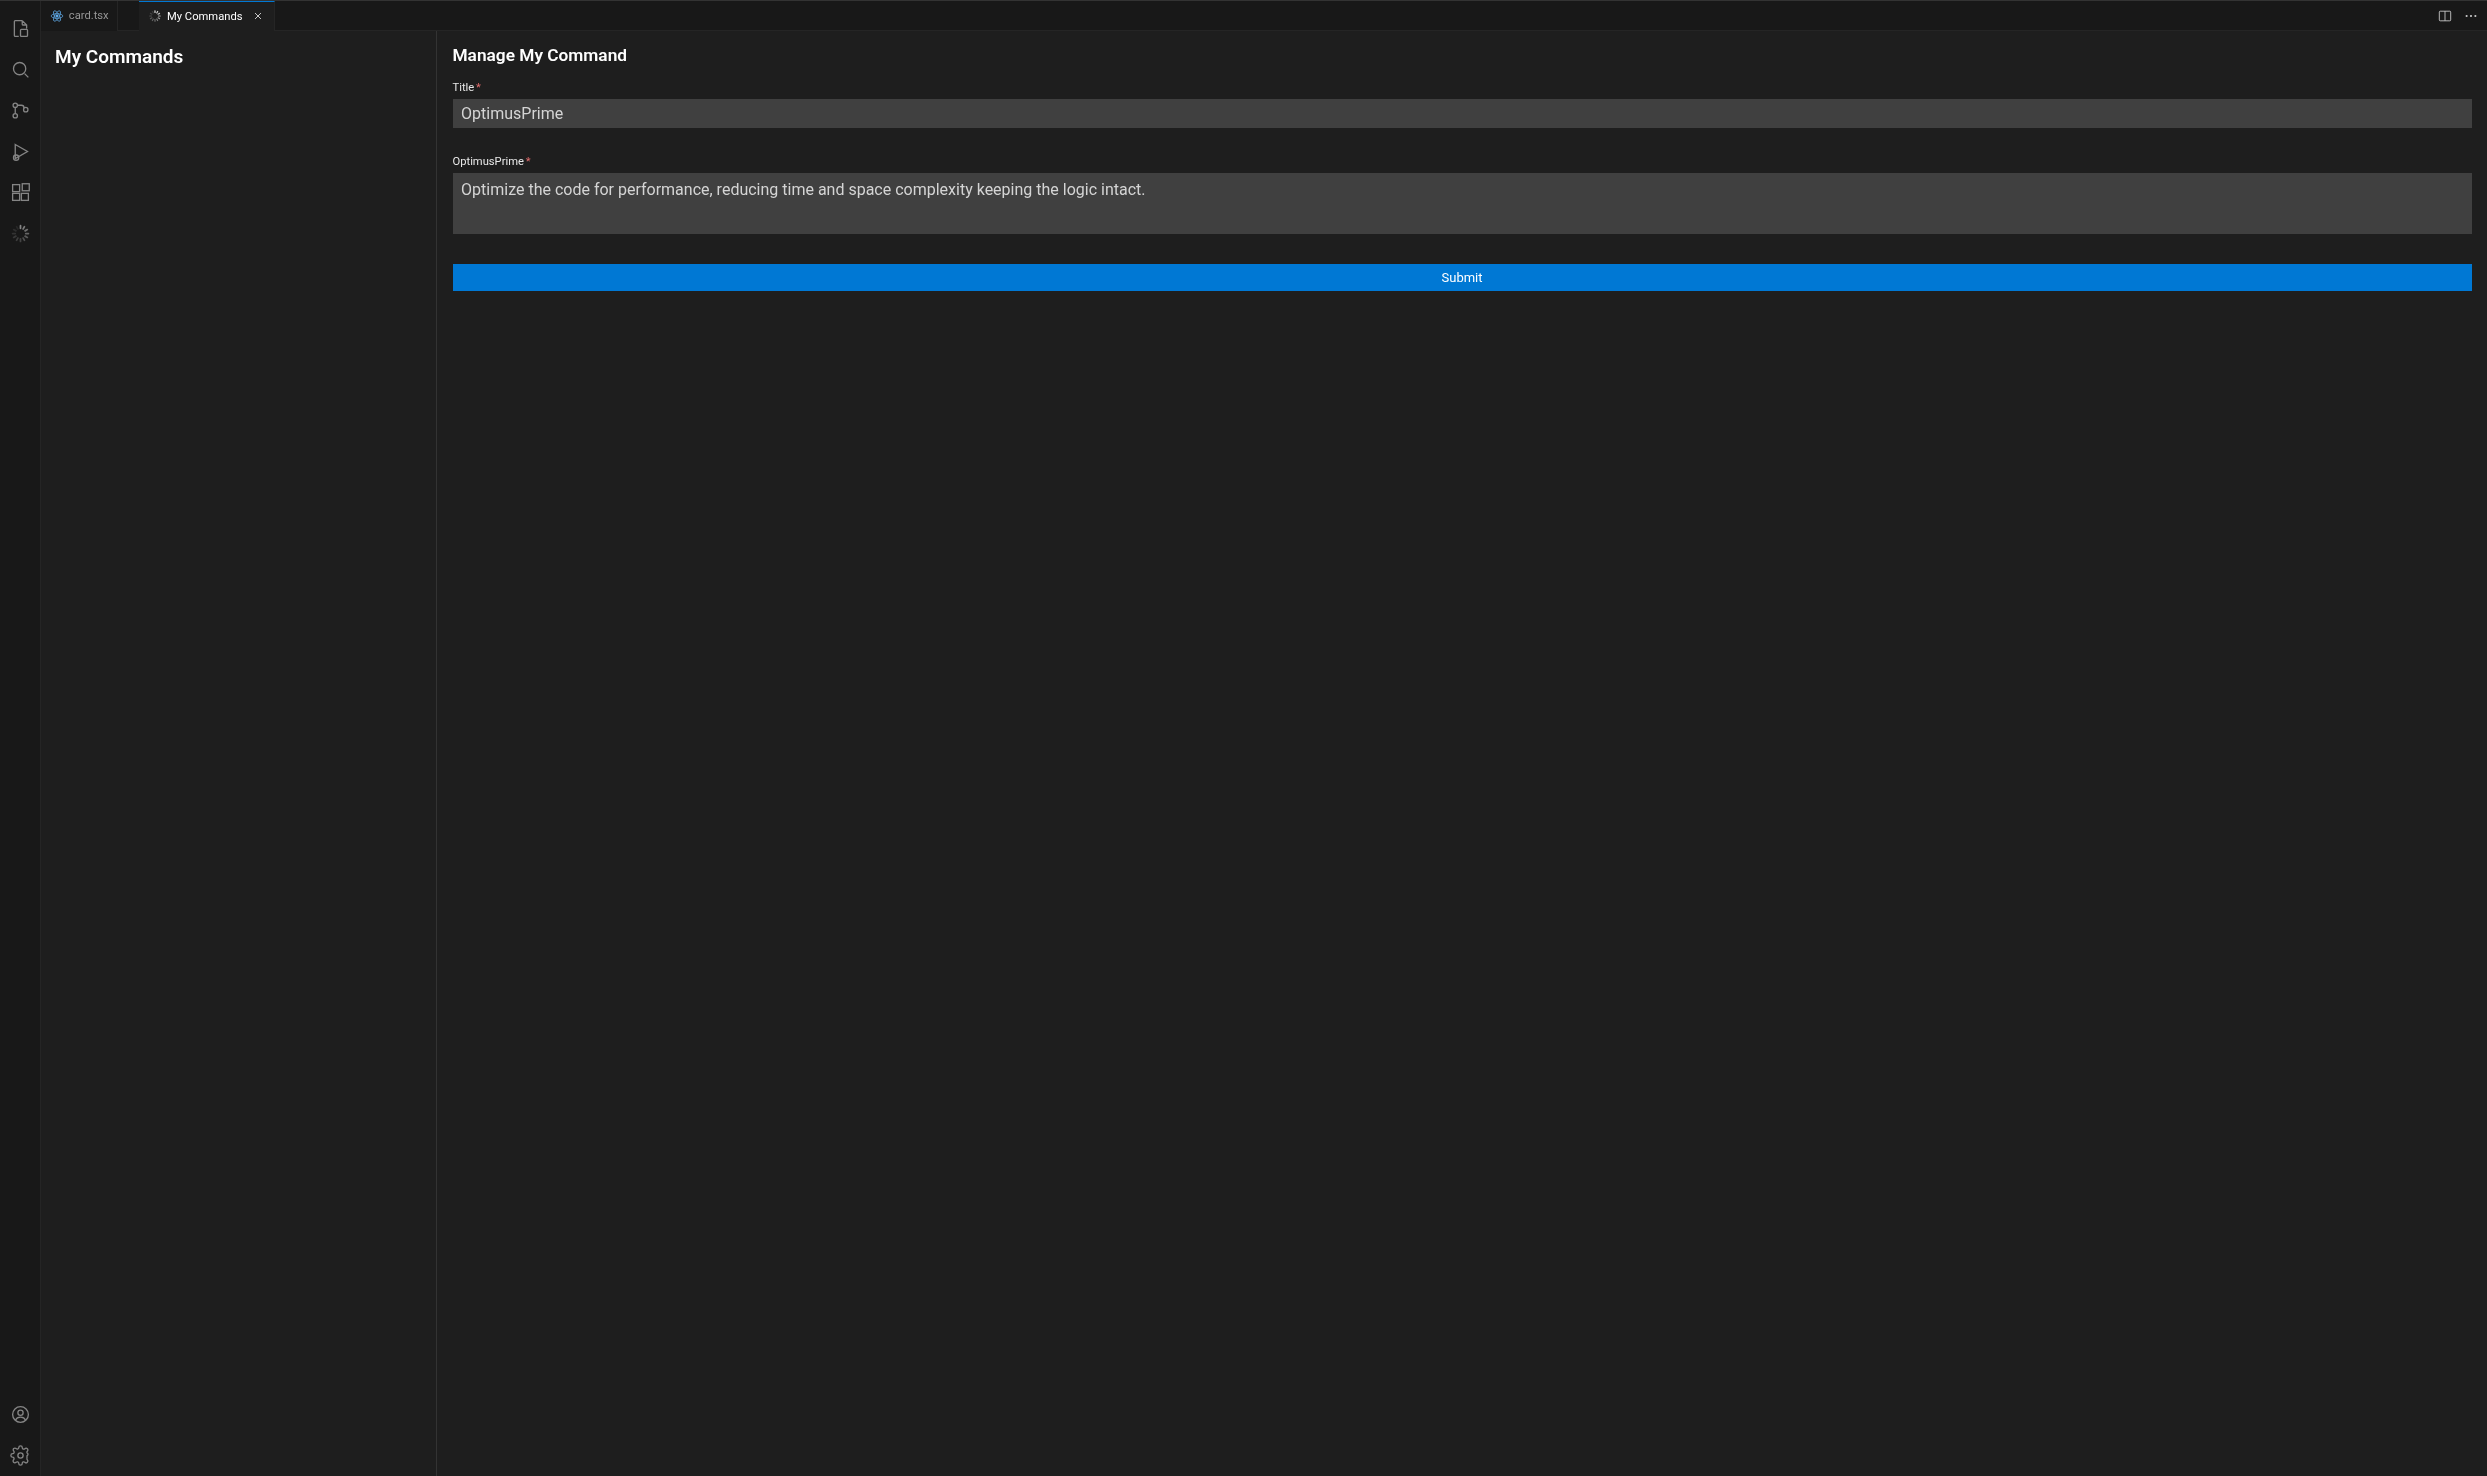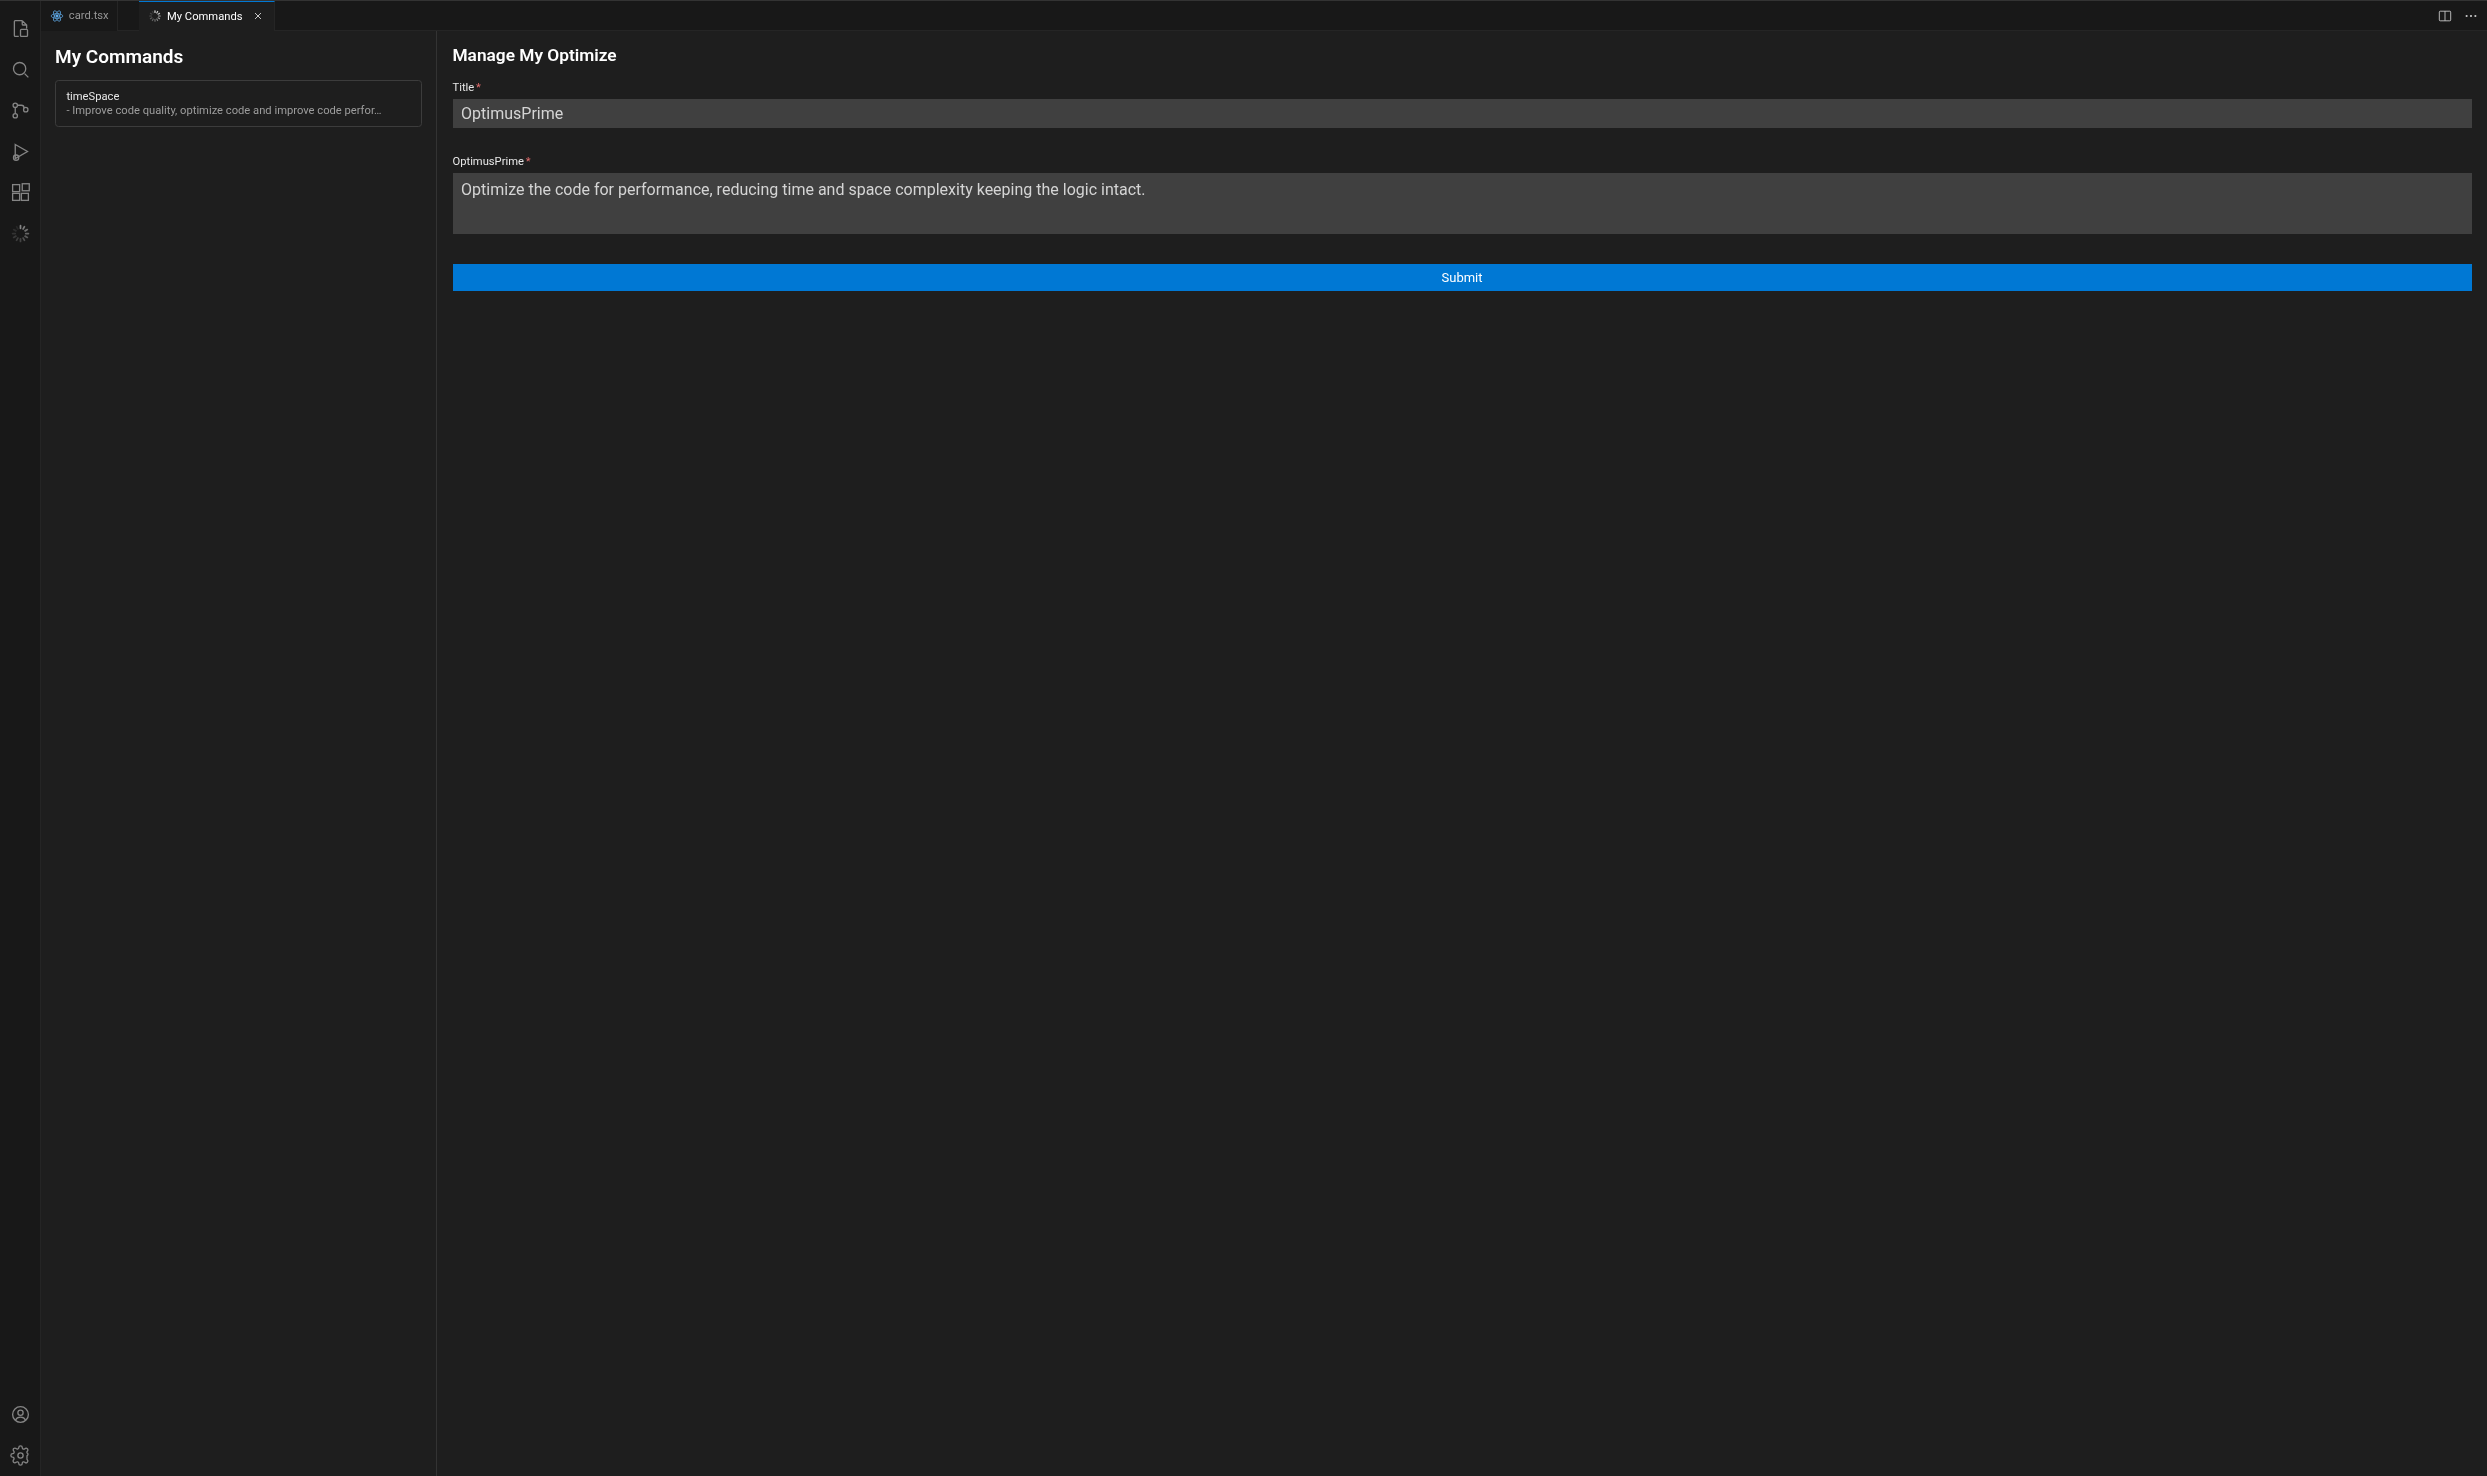--- a/index.html
+++ b/index.html
@@ -312,28 +312,24 @@
             <circle cx="8" cy="8" r="1.2"></circle>
             <circle cx="13" cy="8" r="1.2"></circle>
           </svg>
       </div>
     </div>
   </div>
 
   <div class="content">
     <div class="left-panel">
       <h1>My Commands</h1>
-      <div class="command-card">
-        <div class="cmd-title">timeSpace</div>
-        <div class="cmd-desc">- Improve code quality, optimize code and improve code perfor…</div>
-      </div>
     </div>
 
     <div class="right-panel">
-      <h2>Manage My Optimize</h2>
+      <h2>Manage My Command</h2>
 
       <div class="form-group">
         <label class="form-label">
           <span>Title</span><span class="req">*</span>
         </label>
         <input type="text" class="form-input" value="OptimusPrime" style="">
       </div>
 
       <div class="form-group">
         <label class="form-label">

